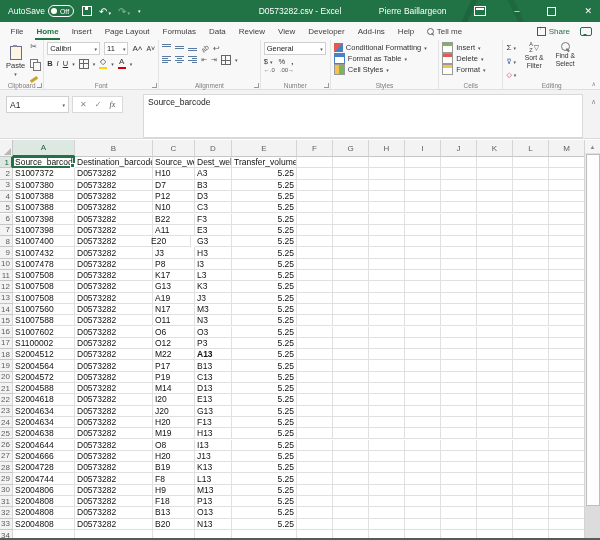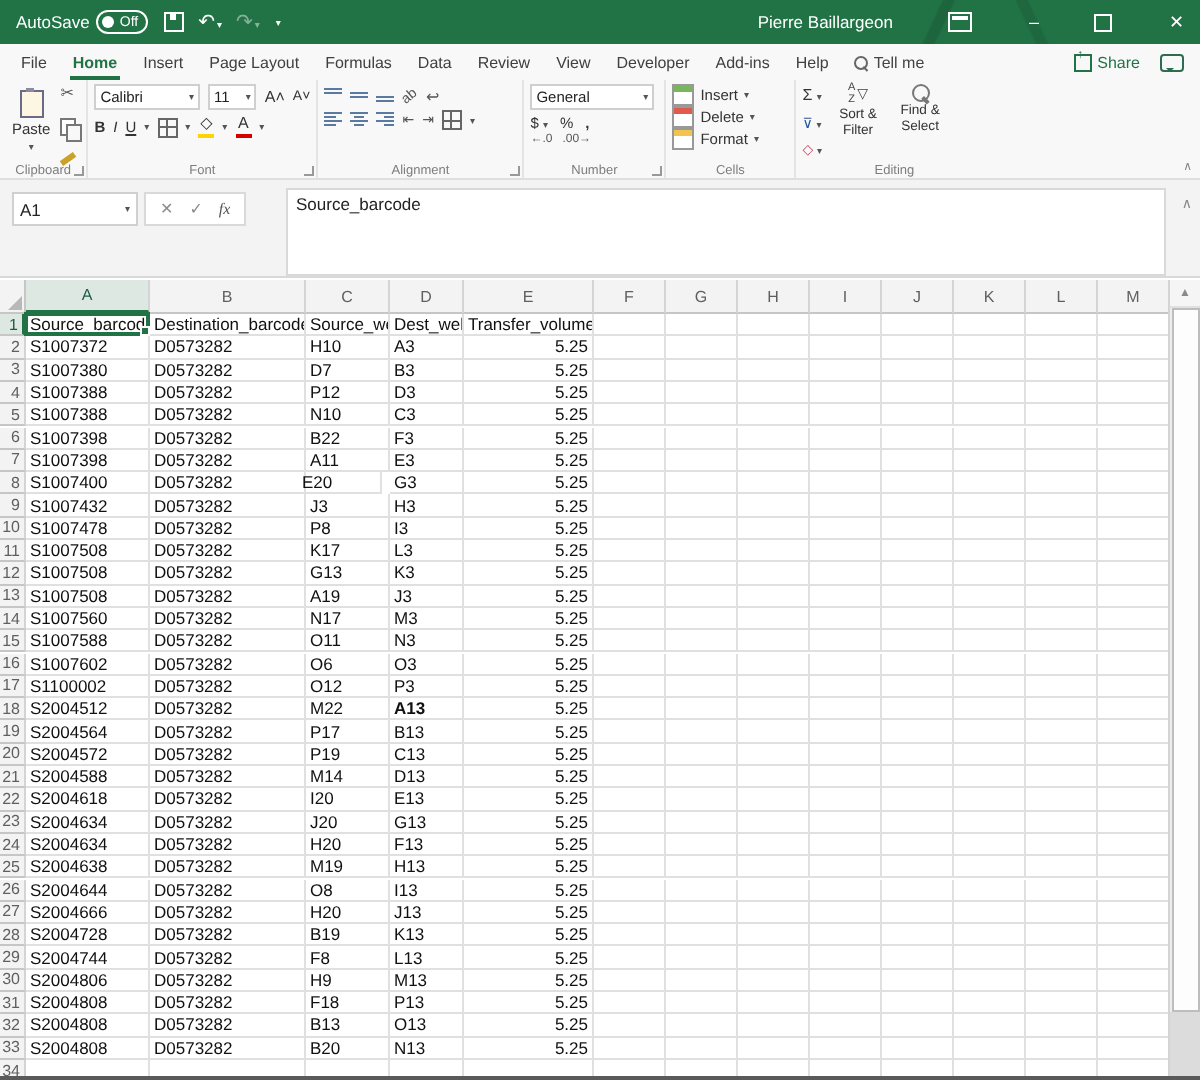--- a/index.html
+++ b/index.html
@@ -133,20 +133,21 @@
         <span class="state">Off</span>
         </span>
     </div>
     <div class="qat">
       <span class="saveic"></span>
       <span>↶<span class="drop7">▾</span></span>
       <span class="dim">↷<span class="drop7">▾</span></span>
       <span class="drop7">▾</span>
     </div>
   </div>
+  <div class="tb-title">D0573282.csv - Excel</div>
   <div class="tb-right">
     <span>Pierre Baillargeon</span>
     <span class="ribopts"></span>
     <span class="winbtn">–</span>
     <span class="maxbox"></span>
     <span class="winbtn">✕</span>
   </div>
 </div>
 
 <div class="menubar">
@@ -290,20 +291,38 @@
       <span class="b">,</span>
     </div>
     <div class="frow" style="margin-top:1px;gap:5px;font-size:6px;color:#555;">
       <span>←.0</span>
       <span>.00→</span>
     </div>
     <span class="glabel">Number</span>
     <span class="dlaunch"></span>
   </div>
 
+  <div class="rgroup" style="width:103px;">
+    <div class="strow">
+      <span class="styleic" style="background:linear-gradient(135deg,#e05a4e 50%,#4d7fc4 50%);"></span>
+      <span>Conditional Formatting</span>
+        <span class="caret">▾</span>
+    </div>
+    <div class="strow">
+      <span class="styleic" style="border:1px solid #4d7fc4;background:linear-gradient(#4d7fc4 3px,#fff 3px);"></span>
+      <span>Format as Table</span>
+        <span class="caret">▾</span>
+    </div>
+    <div class="strow">
+      <span class="styleic" style="background:linear-gradient(90deg,#f2c34e 50%,#7cb65a 50%);border:1px solid #999;"></span>
+      <span>Cell Styles</span>
+        <span class="caret">▾</span>
+    </div>
+    <span class="glabel">Styles</span>
+  </div>
 
   <div class="rgroup" style="width:58px;">
     <div class="strow">
       <span class="styleic" style="border:1px solid #999;background:linear-gradient(#7cb65a 3px,#fff 3px);"></span>
       <span>Insert</span>
         <span class="caret">▾</span>
     </div>
     <div class="strow">
       <span class="styleic" style="border:1px solid #999;background:linear-gradient(#e05a4e 3px,#fff 3px);"></span>
       <span>Delete</span>

